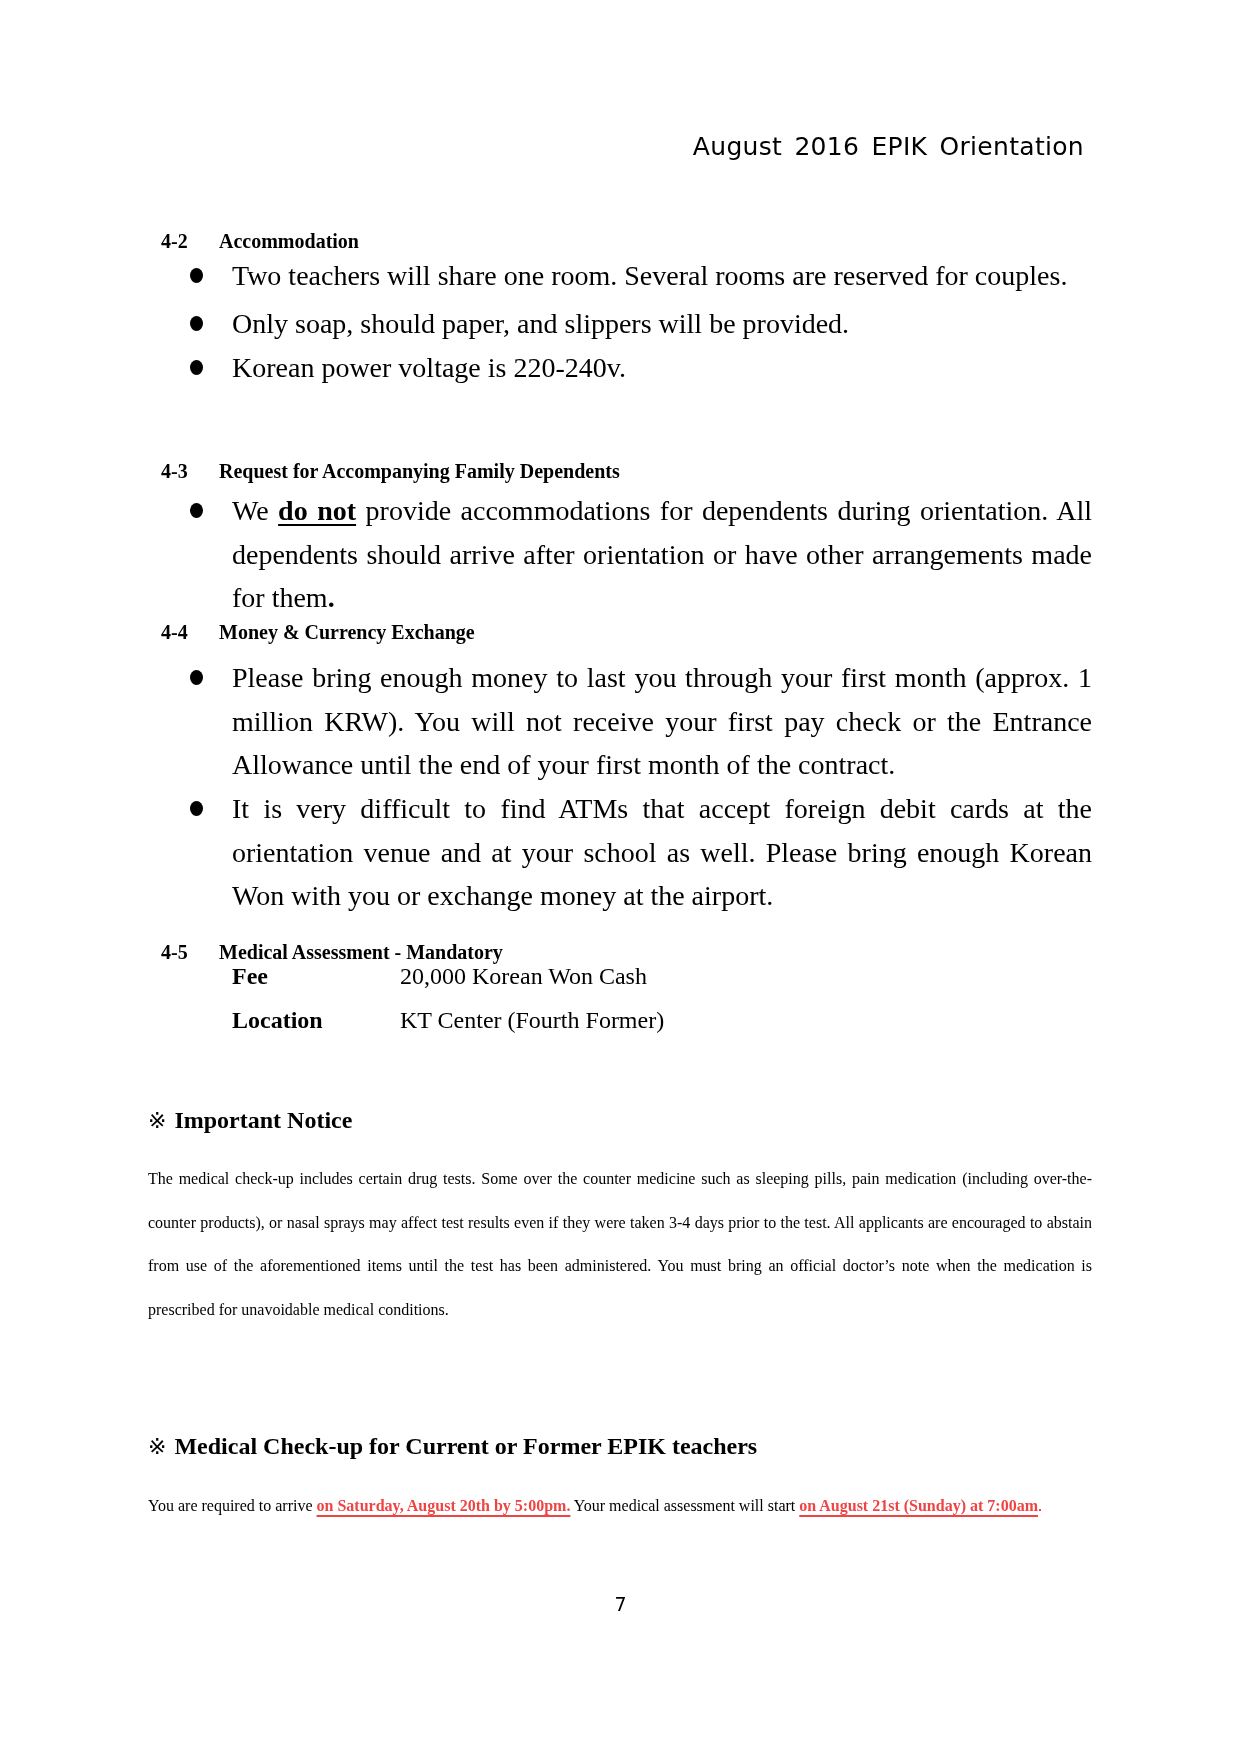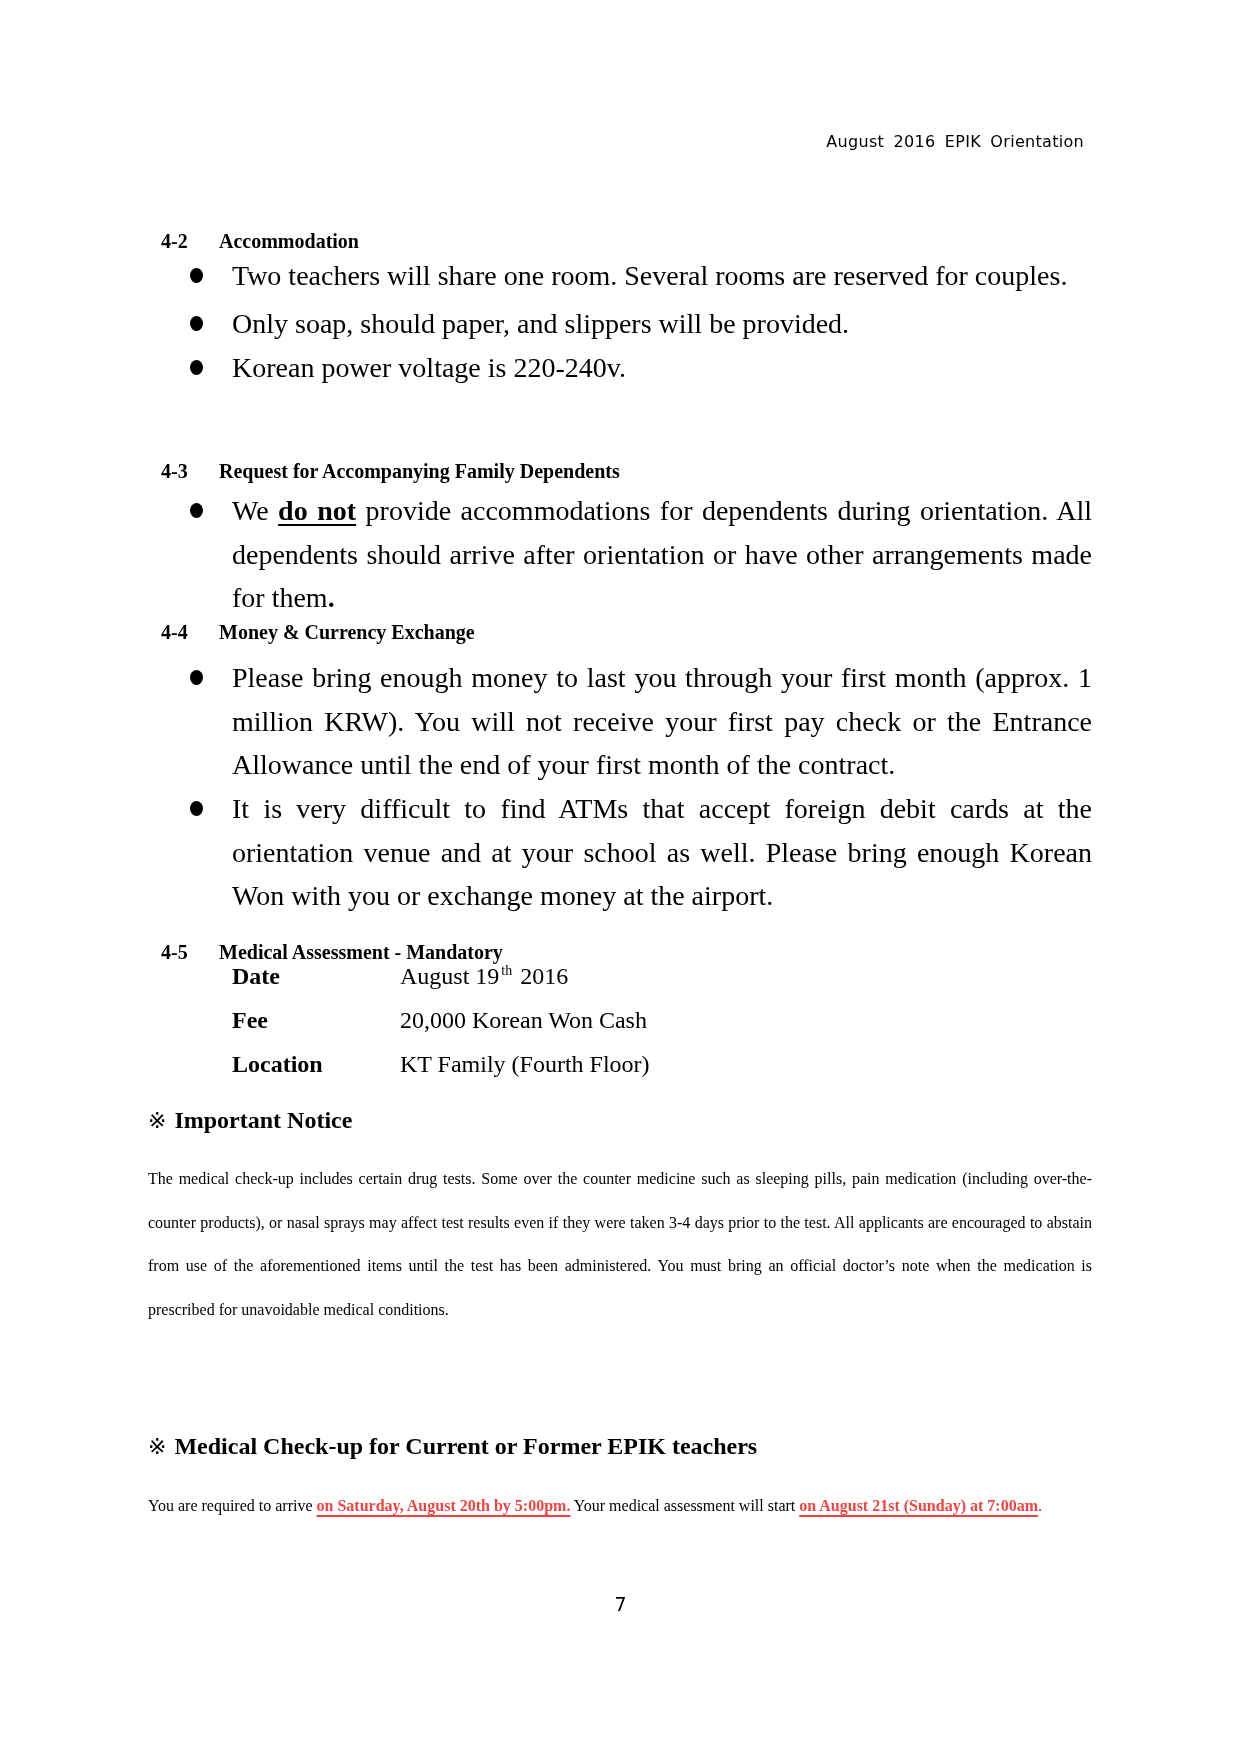--- a/index.html
+++ b/index.html
@@ -1,21 +1,21 @@
 <!DOCTYPE html>
 <html><head>
 <meta charset="utf-8">
 <style>
   html, body { margin: 0; padding: 0; background: #ffffff; }
   body { width: 1241px; height: 1754px; position: relative; overflow: hidden; color: #000; }
   .page { position: absolute; left: 0; top: 0; width: 1241px; height: 1754px; }
   .serif { font-family: "Liberation Serif", "DejaVu Serif", serif; }
   .sans { font-family: "DejaVu Sans", "Liberation Sans", sans-serif; }
 
-  .running-header { position: absolute; top: 132px; right: 157px; font-size: 16px; letter-spacing: 0.3px; word-spacing: 4px; }
+  .running-header { position: absolute; top: 132px; right: 157px; font-size: 25px; letter-spacing: 0.3px; word-spacing: 4px; }
 
   .heading { position: absolute; left: 161px; font-size: 20px; font-weight: bold; white-space: nowrap; margin-top: 16px; }
   .heading .num { display: inline-block; width: 58px; }
   .bullet { position: absolute; left: 190px; width: 902px; font-size: 28px; line-height: 43.5px; }
   .bullet .dot { position: absolute; left: 0; top: 14px; width: 13px; height: 15px; border-radius: 50%; background: #000; }
   .bullet .txt { display: block; margin-left: 42px; text-align: justify; }
 
   .underline-bold { font-weight: bold; text-decoration: underline; text-decoration-thickness: 2px; text-underline-offset: 4px; }
 
   .info-table { position: absolute; left: 232px; top: 954px; border-collapse: collapse; font-size: 24px; }
@@ -78,31 +78,27 @@
       <span class="dot"></span>
       <span class="txt">It is very difficult to find ATMs that accept foreign debit cards at the orientation venue and at your school as well. Please bring enough Korean Won with you or exchange money at the airport.</span>
     </div>
   </div>
 
   <div class="heading serif" style="top:925px;">
     <span class="num">4-5</span><span>Medical Assessment - Mandatory</span>
   </div>
   <table class="info-table serif">
     <tbody>
-        <tr>
-      <td class="lbl">Date</td>
-      <td><span>August 19</span><sup>th</sup><span> 2016</span></td>
-    </tr>
     <tr>
       <td class="lbl">Fee</td>
       <td>20,000 Korean Won Cash</td>
     </tr>
     <tr>
       <td class="lbl">Location</td>
-      <td>KT Family (Fourth Floor)</td>
+      <td>KT Center (Fourth Former)</td>
     </tr>
   </tbody>
     </table>
 
   <div class="notice-title serif" style="top:1107px;">
     <span class="mark">※</span><span>Important Notice</span>
   </div>
   <p class="para serif" style="top:1157px;">The medical check-up includes certain drug tests. Some over the counter medicine such as sleeping pills, pain medication (including over-the-counter products), or nasal sprays may affect test results even if they were taken 3-4 days prior to the test. All applicants are encouraged to abstain from use of the aforementioned items until the test has been administered. You must bring an official doctor’s note when the medication is prescribed for unavoidable medical conditions.</p>
 
   <div class="notice-title serif" style="top:1433px;">

